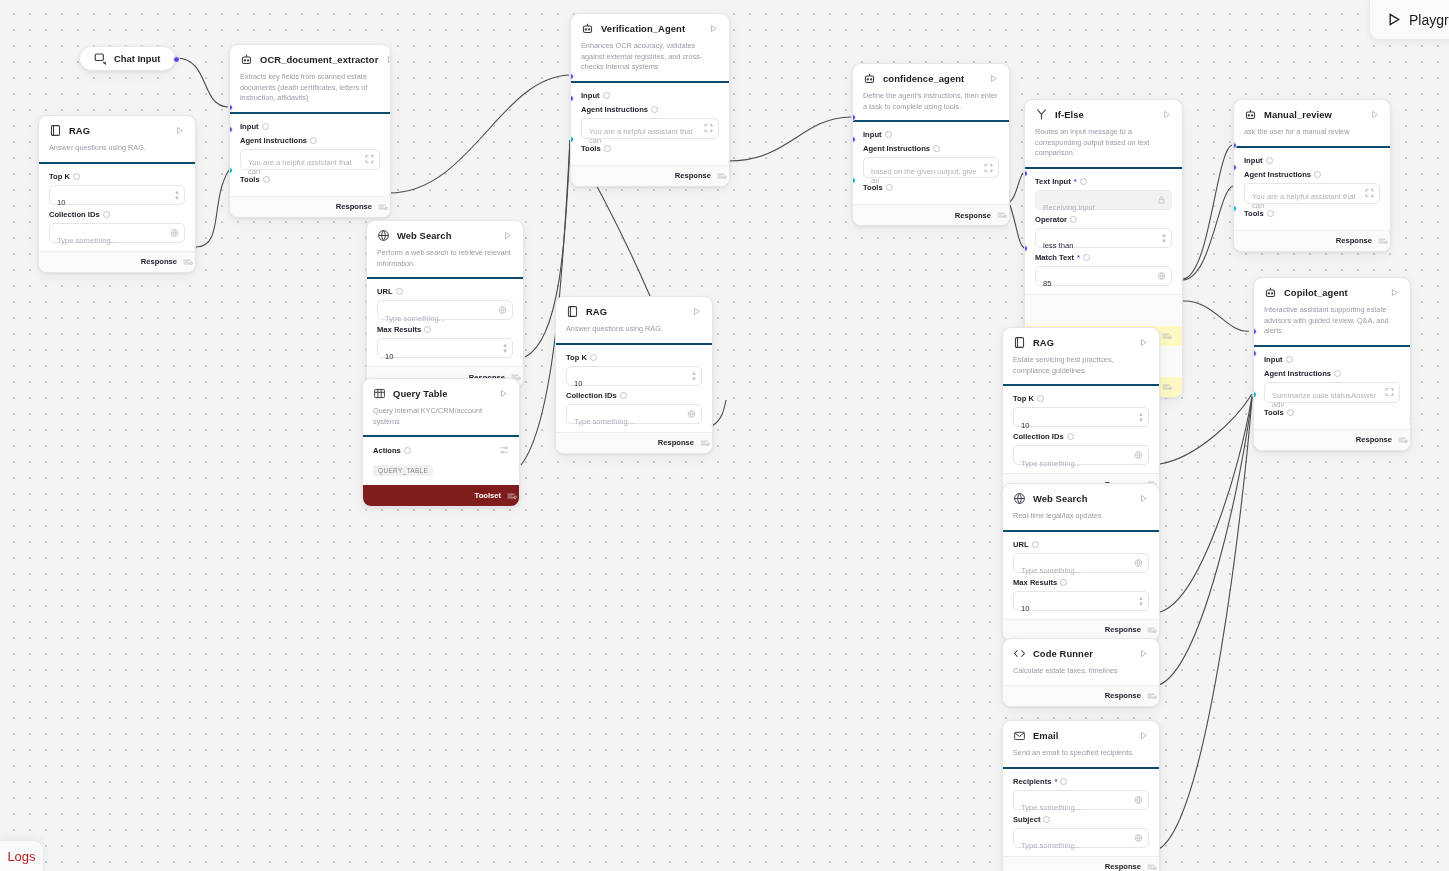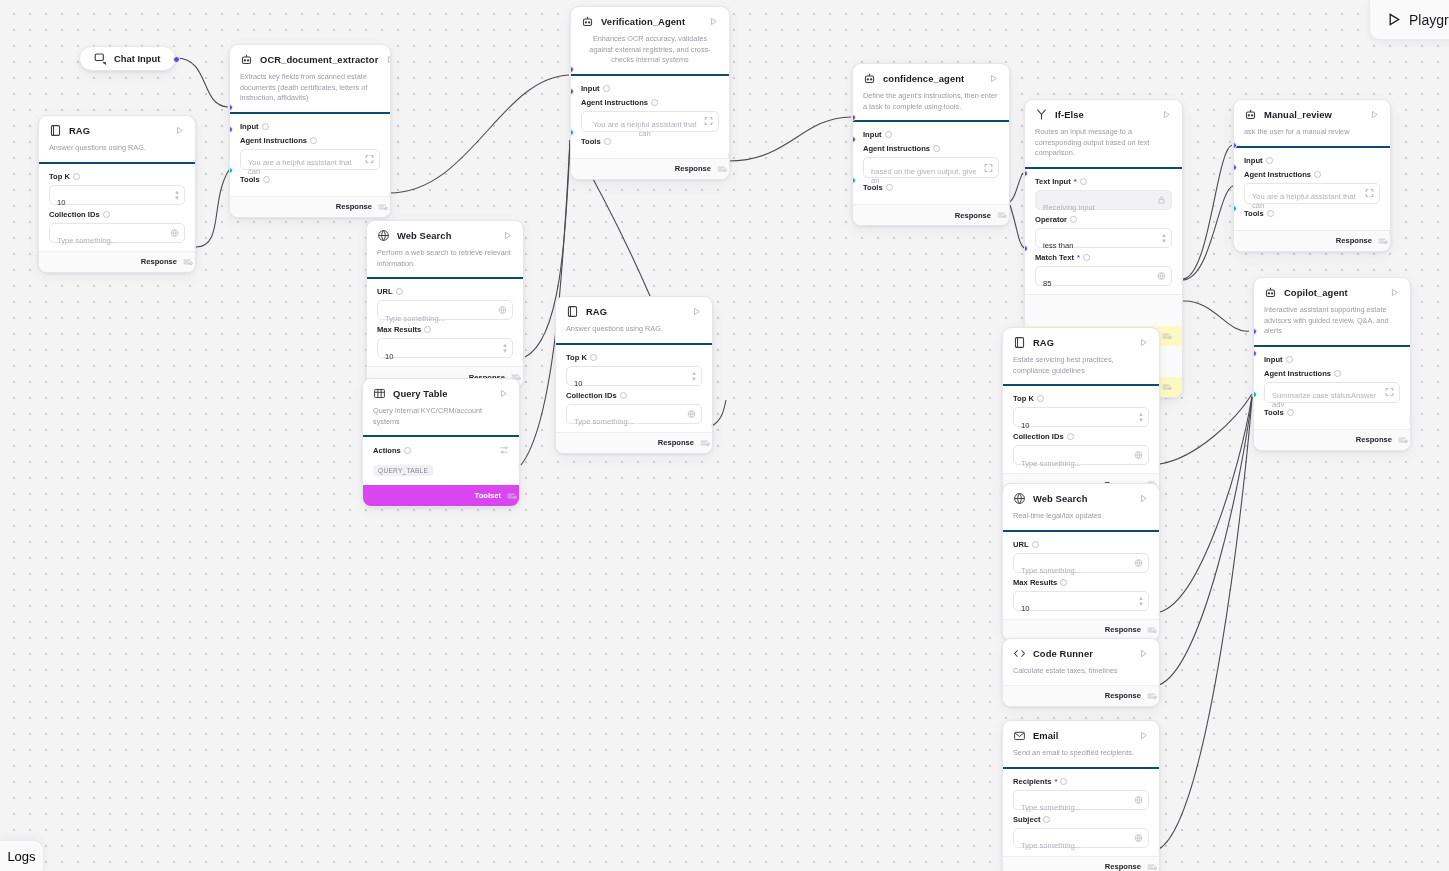--- a/index.html
+++ b/index.html
@@ -62,21 +62,21 @@
   .expand svg { width: 9px; height: 9px; display: block; }
 
   .nfoot {
     background: #fafafb; border-top: 1px solid #eeeef1;
     display: flex; align-items: center; justify-content: flex-end; gap: 6px;
     padding: 4px 2px; height: 21px;
   }
   .nfoot .flab { font-size: 7.6px; font-weight: bold; color: #23232c; }
   .nfoot .fico { color: #b4b4c0; display: flex; }
   .nfoot .fico svg { width: 10px; height: 8px; display: block; }
-  .nfoot.dark { background: #d946ef; border-top: none; }
+  .nfoot.dark { background: #7f1d1d; border-top: none; }
   .nfoot.dark .flab { color: #fff; }
   .nfoot.dark .fico { color: #d8d8e0; }
 
   .chip {
     display: inline-block; font-size: 6.6px; color: #86868f; background: #f1f1f4;
     border-radius: 3px; padding: 2px 5px; letter-spacing: .25px;
   }
   .actions-row { display: flex; align-items: center; }
   .actions-row .gear { margin-left: auto; color: #b4b4c0; }
   .actions-row .gear svg { width: 10px; height: 10px; display: block; }
@@ -112,21 +112,21 @@
   #playground .ptext { font-size: 14px; color: #1b1b22; white-space: nowrap; }
   #playground .picon { color: #1b1b22; display: flex; }
   #playground .picon svg { width: 15px; height: 15px; display: block; }
   #logs {
     position: absolute; left: 0; bottom: 0; width: 44px; height: 31px;
     background: #fafafa; border: 1px solid #e9e9ee; border-bottom: none; border-left: none;
     border-radius: 0 10px 0 0;
     box-shadow: 0 -2px 8px rgba(16,16,30,.05);
     display: flex; align-items: center; justify-content: center;
   }
-  #logs .ltext { font-size: 13px; color: #000000; }
+  #logs .ltext { font-size: 13px; color: #b91c1c; }
 </style>
 </head>
 <body>
 
 <div id="canvas">
 
   <svg id="edges">
 
     <path class="edge" d="M176,58 C210,58 200,106 228,107"></path>
 
@@ -277,21 +277,21 @@
             <circle cx="13" cy="8" r="2"></circle>
           </svg>
       </span>
     </div>
     <span class="port p" style="left:-4px; top:59px;"></span>
     <span class="port p" style="left:-4px; top:81px;"></span>
     <span class="port t" style="left:-4px; top:122px;"></span>
     <span class="port p" style="left:159px; top:146px;"></span>
   </div>
 
-  <div class="node" style="left:570px; top:6px; width:160px;text-align:center;">
+  <div class="node" style="left:570px; top:13px; width:160px;">
     <div class="nhead">
       <div class="ntitle-row">
         <span class="nicon">
           <svg viewBox="0 0 16 16" fill="none" stroke="currentColor" stroke-width="1.3">
             <rect x="3" y="5" width="10" height="8" rx="2"></rect>
               <path d="M8 2v3"></path>
               <circle cx="6" cy="9" r=".8" fill="currentColor"></circle>
               <circle cx="10" cy="9" r=".8" fill="currentColor"></circle>
           </svg>
         </span>

